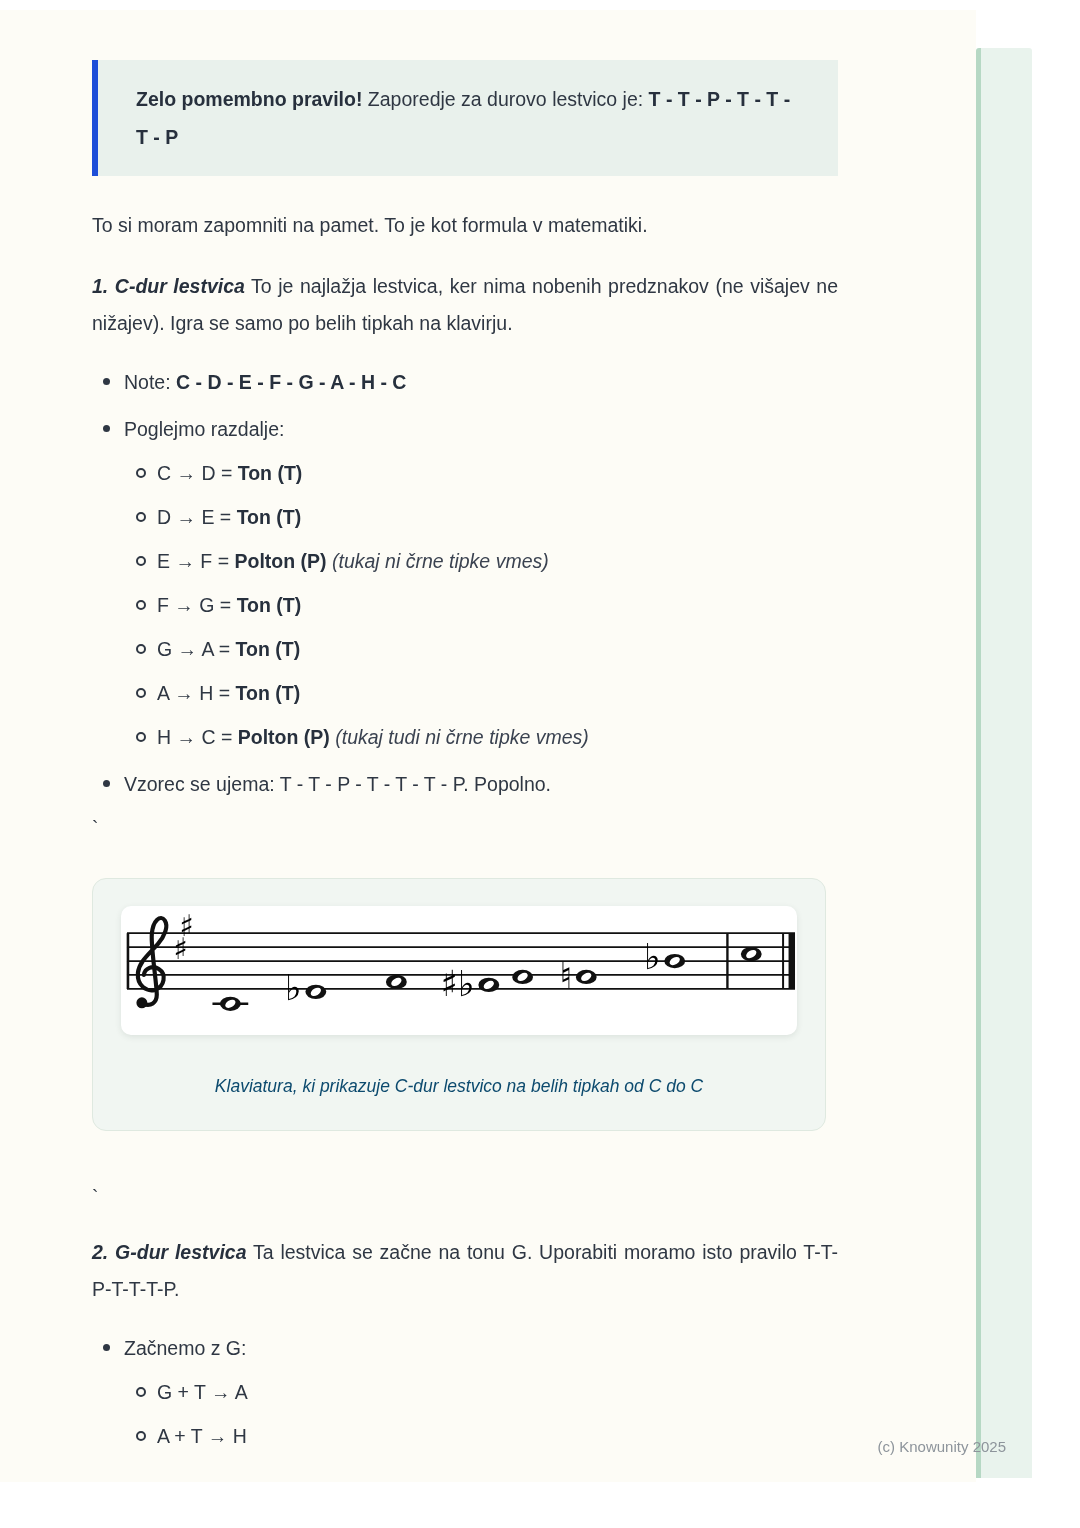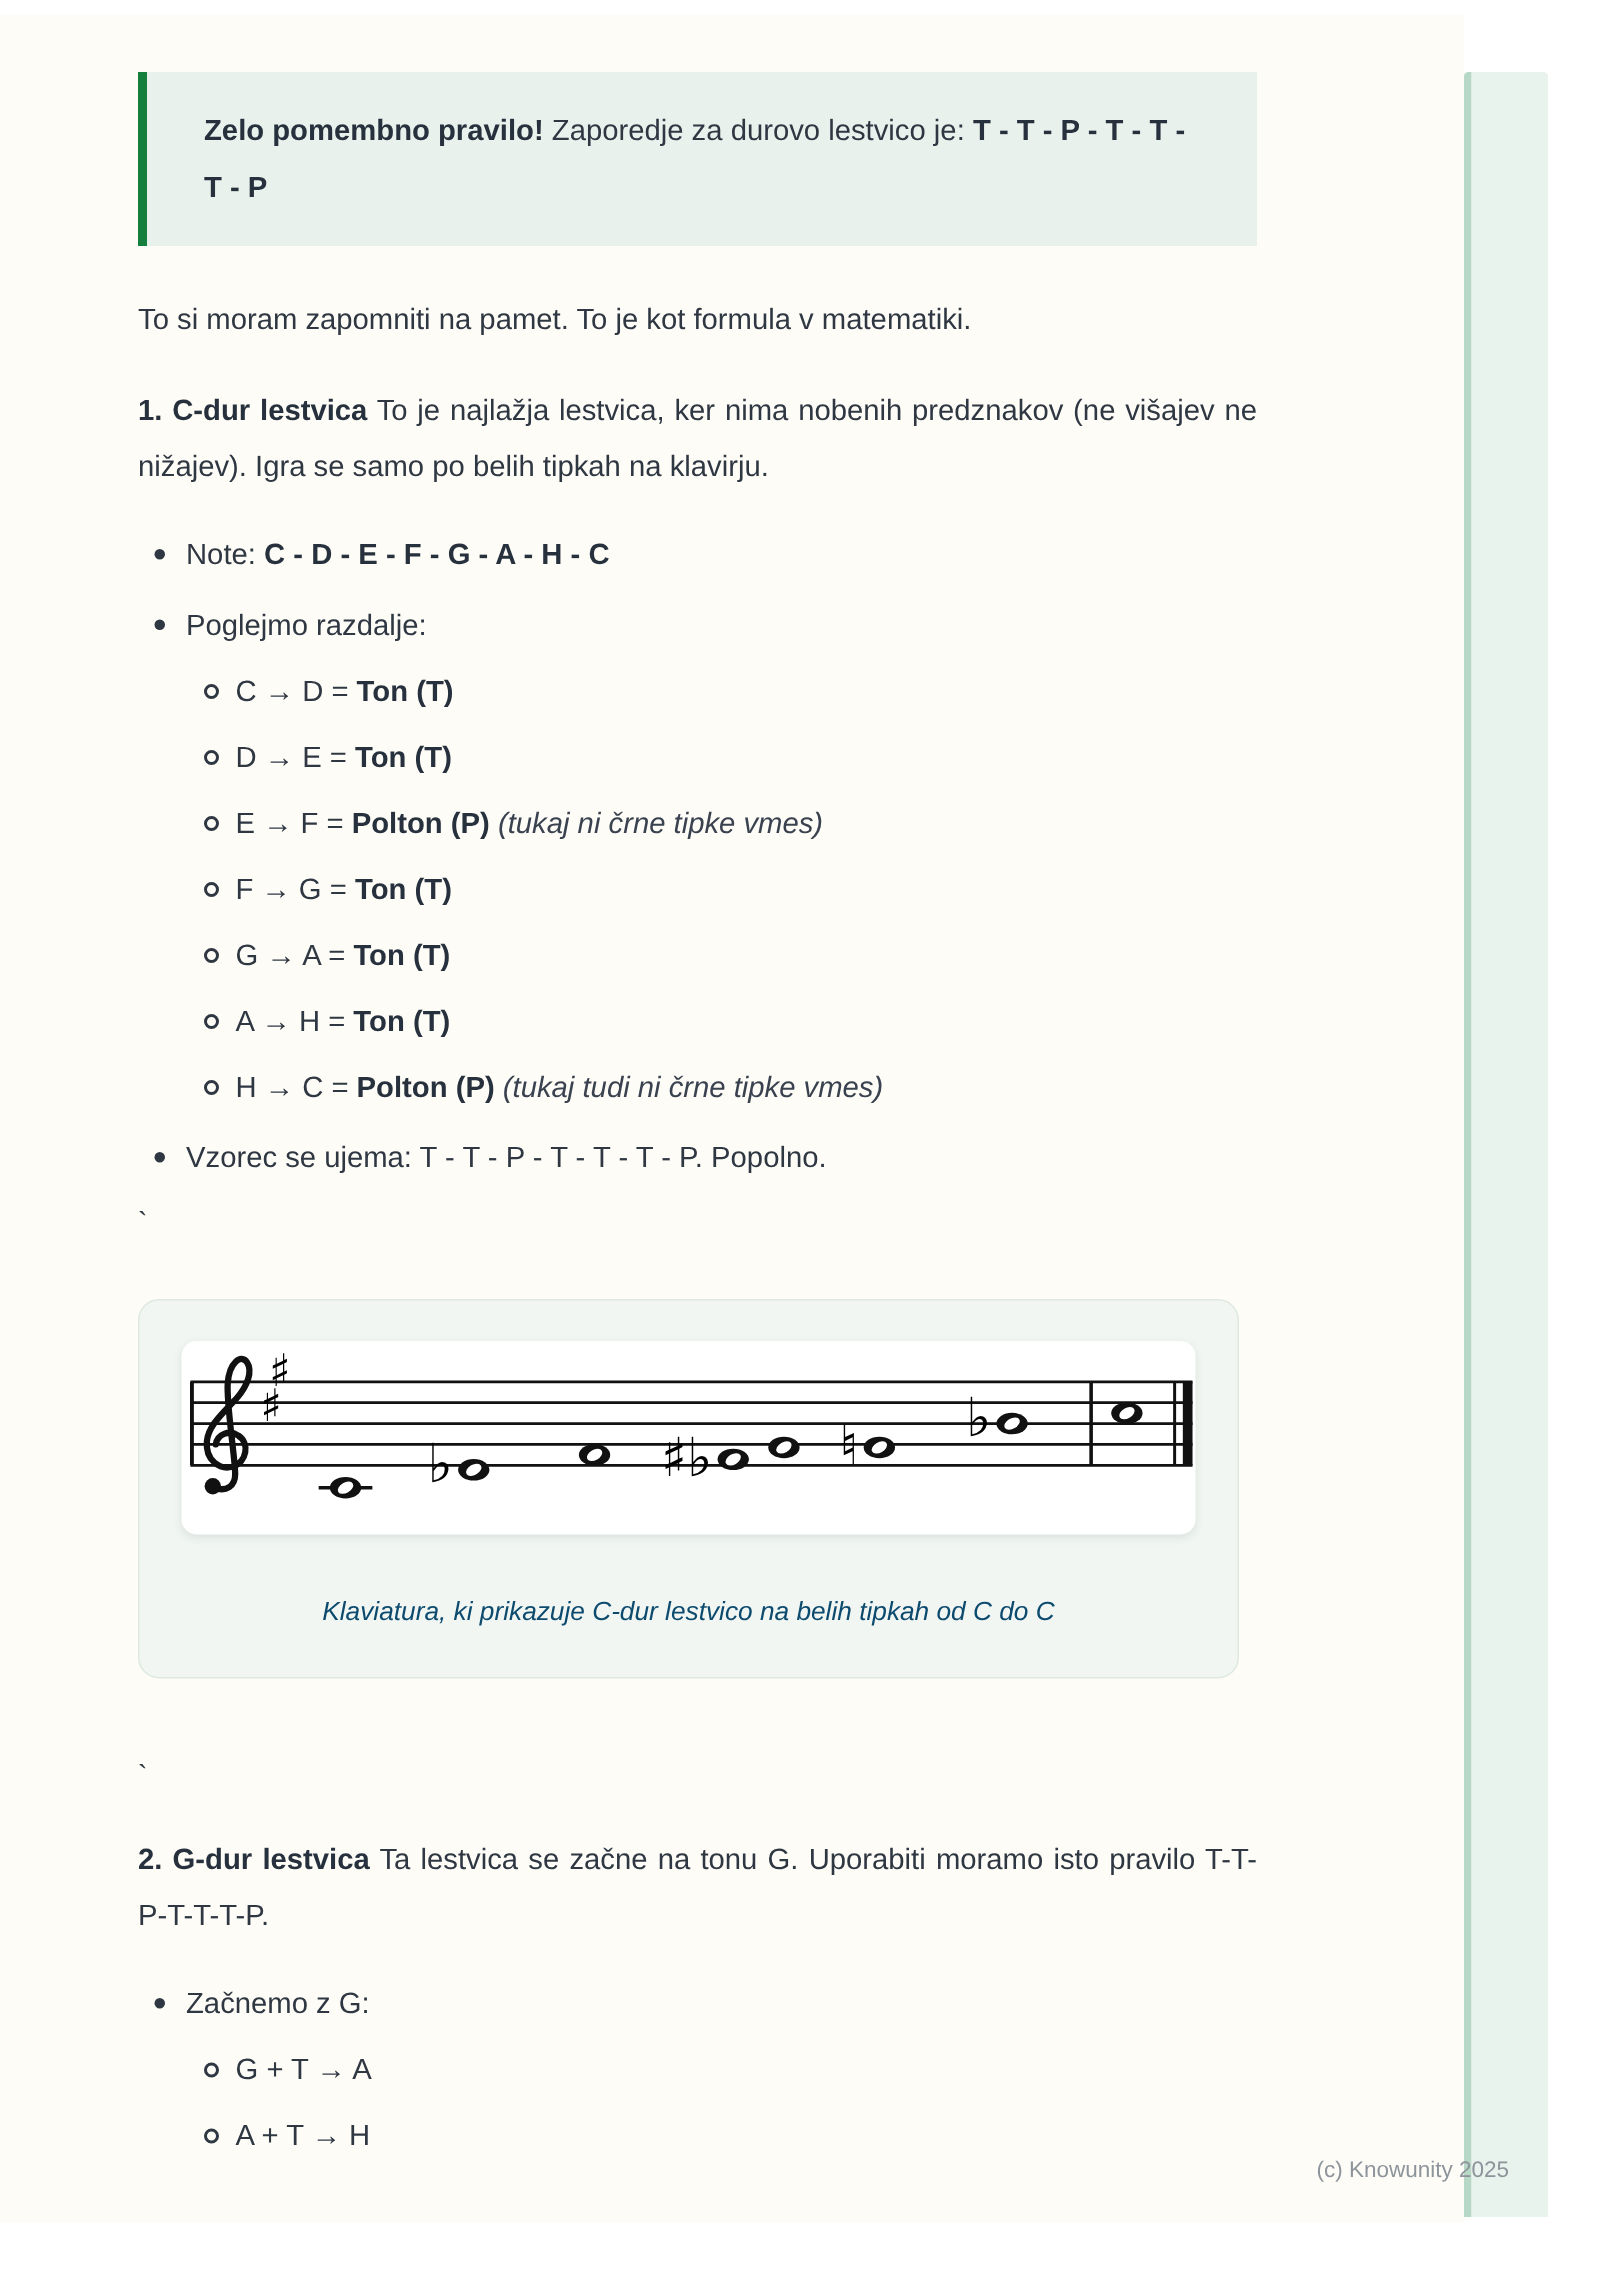--- a/index.html
+++ b/index.html
@@ -6,28 +6,28 @@
   body{
     width:1080px;height:1528px;position:relative;background:#ffffff;
     font-family:"Liberation Sans","DejaVu Sans",sans-serif;
     color:#2f3743;overflow:hidden;
   }
   .page{position:absolute;top:10px;left:0;width:976px;height:1472px;background:#fdfcf6;}
   .edge-stripe{position:absolute;top:48px;left:976px;width:51px;height:1430px;
     background:#e9f3ed;border-left:5px solid #b6d8c4;border-radius:3px 3px 0 0;}
   .content{position:absolute;top:48px;left:92px;width:746px;z-index:2;}
 
-  .callout{background:#e9f1ec;border-left:6px solid #15803d;
-    padding:20px 34px 20px 38px;font-size:19.5px;line-height:38px;}
+  .callout{background:#e9f1ec;border-left:6px solid #1d4ed8;
+    padding:20px 34px 20px 38px;font-size:19.5px;line-height:38px;margin-top:12px;}
   .callout b{font-weight:700;color:#27303d;}
 
   .intro{margin:34px 0 0;font-size:19.5px;line-height:31px;}
 
   .h-para{margin:27px 0 0;font-size:19.5px;line-height:37px;text-align:justify;}
-  .h-para b{font-weight:700;color:#27303d;}
+  .h-para b{font-weight:700;color:#27303d;font-style:italic;}
 
   ul.lvl1{list-style:none;margin:26px 0 0;padding:0;font-size:19.5px;}
   ul.lvl1 > li{position:relative;padding-left:32px;margin-bottom:19px;line-height:28px;}
   ul.lvl1 > li::before{content:"";position:absolute;left:11px;top:10px;width:7px;height:7px;
     border-radius:50%;background:#2f3743;}
   ul.lvl2{list-style:none;margin:16px 0 0;padding:0;}
   ul.lvl2 > li{position:relative;padding-left:33px;margin-bottom:16px;line-height:28px;}
   ul.lvl2 > li::before{content:"";position:absolute;left:12px;top:9px;width:6px;height:6px;
     border-radius:50%;border:2px solid #2f3743;background:transparent;}
   .bold-seg{font-weight:700;color:#27303d;text-align:right;}

